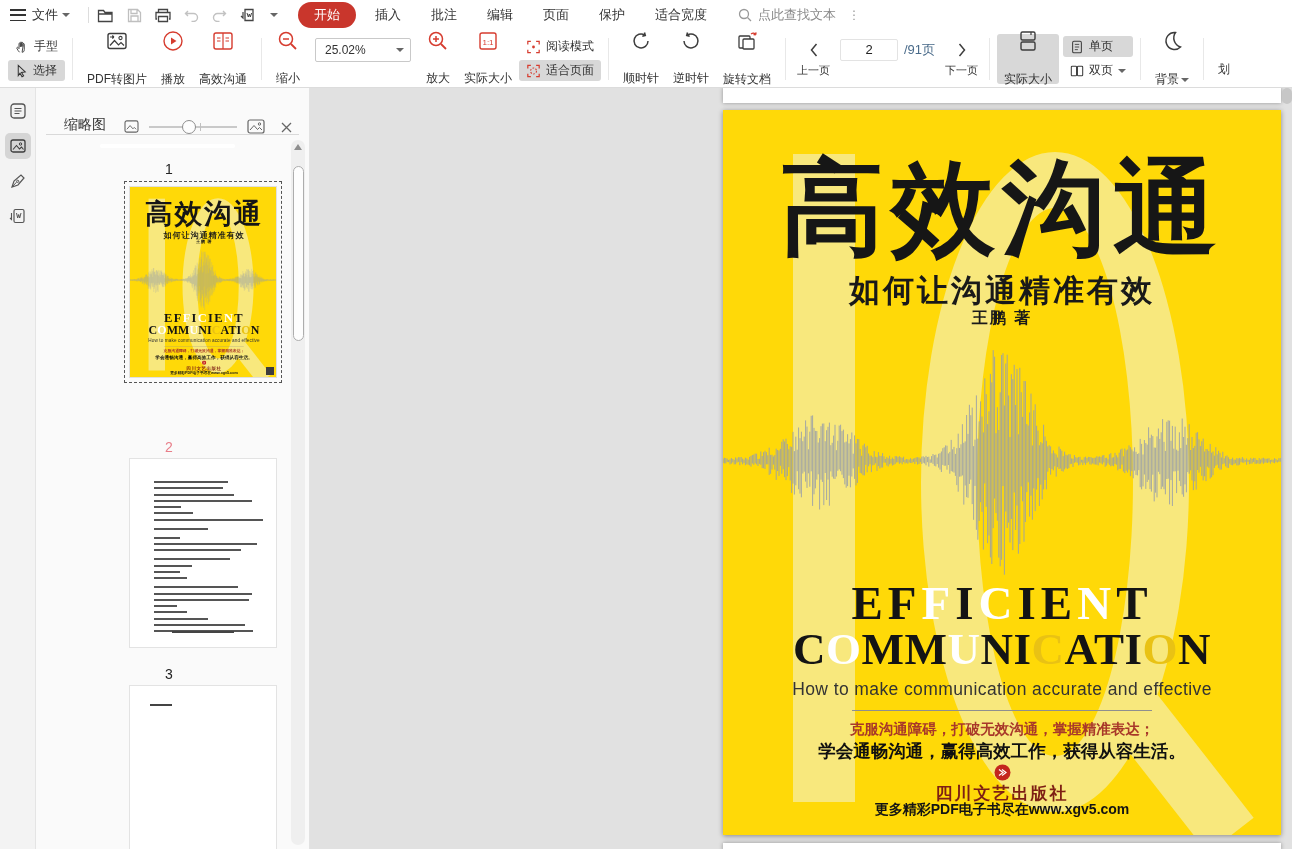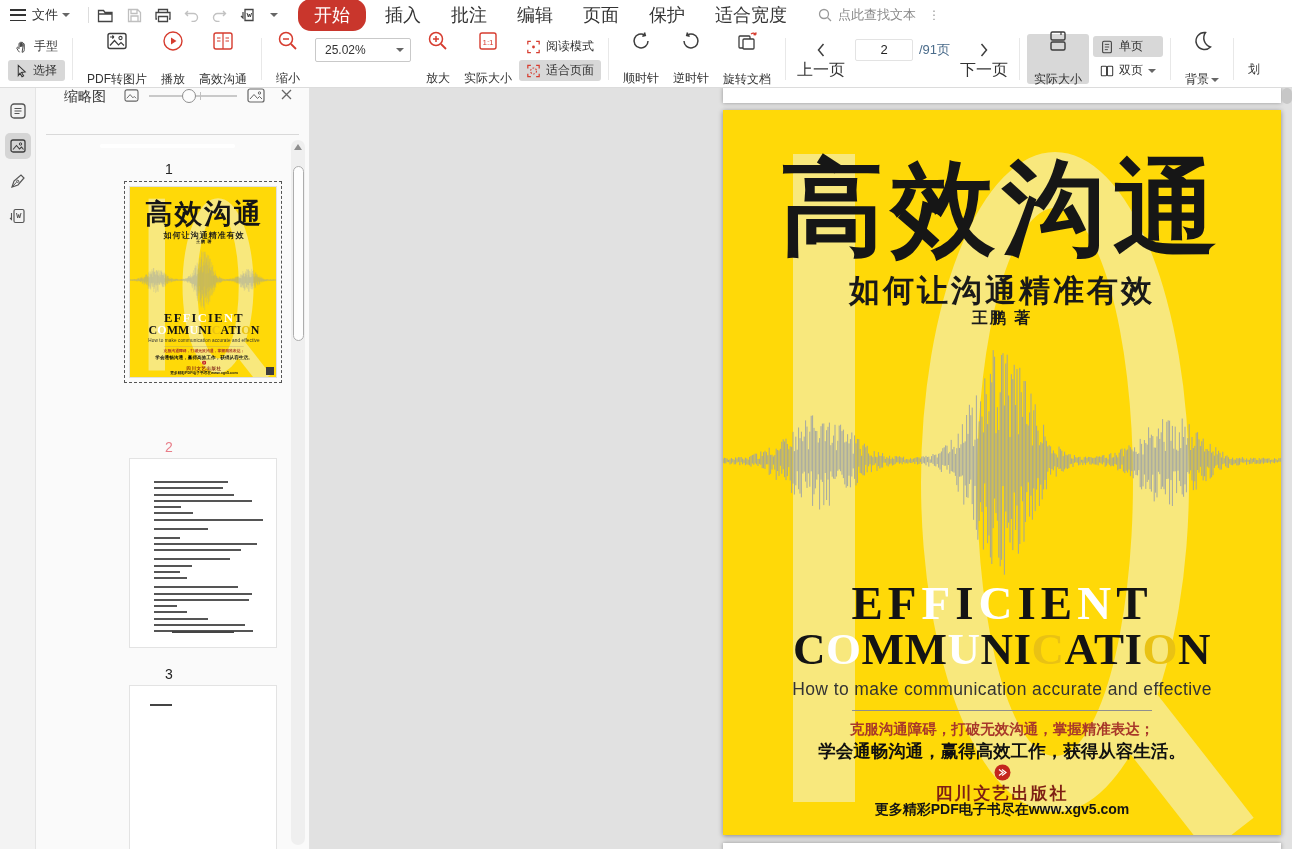--- a/index.html
+++ b/index.html
@@ -8,50 +8,50 @@
   
   .menubar { height:30px; display:flex; align-items:center; background:#fff; padding-left:10px; white-space:nowrap; }
   .menubar .hamburger { width:16px; height:12px; display:flex; flex-direction:column; justify-content:space-between; margin-right:6px; cursor:pointer; }
   .menubar .hamburger i { display:block; height:1.5px; background:#333; }
   .file-btn { display:flex; align-items:center; gap:4px; font-size:13px; color:#333; margin-right:10px; cursor:pointer; }
   .caret { width:0; height:0; border-left:4px solid transparent; border-right:4px solid transparent; border-top:4px solid #666; display:inline-block; }
   .vdiv { width:1px; height:16px; background:#DDD; margin:0 8px; }
   .qa-icons { display:flex; align-items:center; gap:13px; }
   .qa-icons svg { display:block; }
   .tabs { display:flex; align-items:center; gap:0; margin-left:20px; }
-  .tab { font-size:18px; color:#333; padding:4px 15px; cursor:pointer; }
+  .tab { font-size:13px; color:#333; padding:4px 15px; cursor:pointer; }
   .tab.active { background:#C9362C; color:#fff; border-radius:13px; padding:4px 16px; margin-right:4px; }
   .searchbox { display:flex; align-items:center; gap:6px; margin-left:16px; color:#8a8a8a; font-size:13px; cursor:text; }
   .dots { color:#999; font-size:12px; letter-spacing:1px; margin-left:6px; }
 
   
   .toolbar { height:58px; background:#fff; border-bottom:1px solid #DCDCDC; display:flex; align-items:center; padding-left:8px; white-space:nowrap; overflow:hidden; }
   .tdiv { width:1px; height:42px; background:#E8E8E8; margin:0 7px; flex:none; }
   .stack2 { display:flex; flex-direction:column; gap:3px; }
   .minirow { display:flex; align-items:center; gap:5px; font-size:12px; color:#333; padding:2px 7px; border-radius:3px; cursor:pointer; }
   .minirow.hl { background:#D8D8D8; }
   .bigbtn { display:flex; flex-direction:column; align-items:center; justify-content:center; gap:18px; font-size:12px; color:#333; padding:3px 7px; border-radius:3px; cursor:pointer; flex:none; }
   .bigbtn .lbl { display:flex; align-items:center; gap:2px; }
   .bigbtn.hl { background:#D8D8D8; }
   .zoom-combo { display:flex; align-items:center; justify-content:space-between; width:96px; height:24px; border:1px solid #C9C9C9; border-radius:2px; background:#fff; padding:0 6px 0 9px; font-size:12px; color:#333; margin:0 8px; align-self:flex-start; margin-top:8px; cursor:pointer; }
   .nav-group { display:grid; grid-template-columns:auto auto auto; grid-template-rows:24px 18px; align-items:center; column-gap:10px; margin:0 4px; }
   .nav-chev { display:flex; justify-content:center; cursor:pointer; }
-  .nav-lbl { font-size:16px; color:#333; text-align:center; }
+  .nav-lbl { font-size:11px; color:#333; text-align:center; }
   .page-box { width:58px; height:22px; border:1px solid #E3E3E3; background:#fff; text-align:center; font-size:13px; color:#222; border-radius:2px; }
   .page-total { font-size:13px; color:#4a6b8a; }
   .pagebox-wrap { display:flex; align-items:center; gap:6px; }
 
   
   .body { position:relative; height:761px; display:flex; }
   .rail { width:36px; background:#F3F3F3; border-right:1px solid #E4E4E4; display:flex; flex-direction:column; align-items:center; padding-top:10px; gap:9px; }
   .rail-btn { width:26px; height:26px; display:flex; align-items:center; justify-content:center; border-radius:5px; cursor:pointer; }
   .rail-btn.active { background:#D5D5D5; }
 
   .panel { width:274px; background:#FAFAFA; border-right:1px solid #E2E2E2; position:relative; }
-  .panel-head { height:46px; display:flex; align-items:flex-start; padding:0 16px 0 28px; }
+  .panel-head { height:46px; display:flex; align-items:flex-end; padding:0 16px 0 28px; }
   .panel-title { font-size:14px; color:#333; }
   .ph-icons { display:flex; align-items:center; gap:10px; margin-left:18px; }
   .slider { position:relative; width:88px; height:14px; cursor:pointer; }
   .slider .track { position:absolute; left:0; right:0; top:6px; height:2px; background:#C9C9C9; }
   .slider .tick { position:absolute; left:58%; top:3px; width:1px; height:8px; background:#C0C0C0; }
   .slider .knob { position:absolute; left:38%; top:0; width:14px; height:14px; border-radius:50%; background:#FDFDFD; border:1.5px solid #8E8E8E; }
   .panel-close { margin-left:auto; cursor:pointer; }
   .panel-sep { height:1px; background:#D9D9D9; margin:0 10px; }
 
   .thumb-list { position:absolute; top:47px; bottom:0; left:0; right:0; overflow:hidden; }

